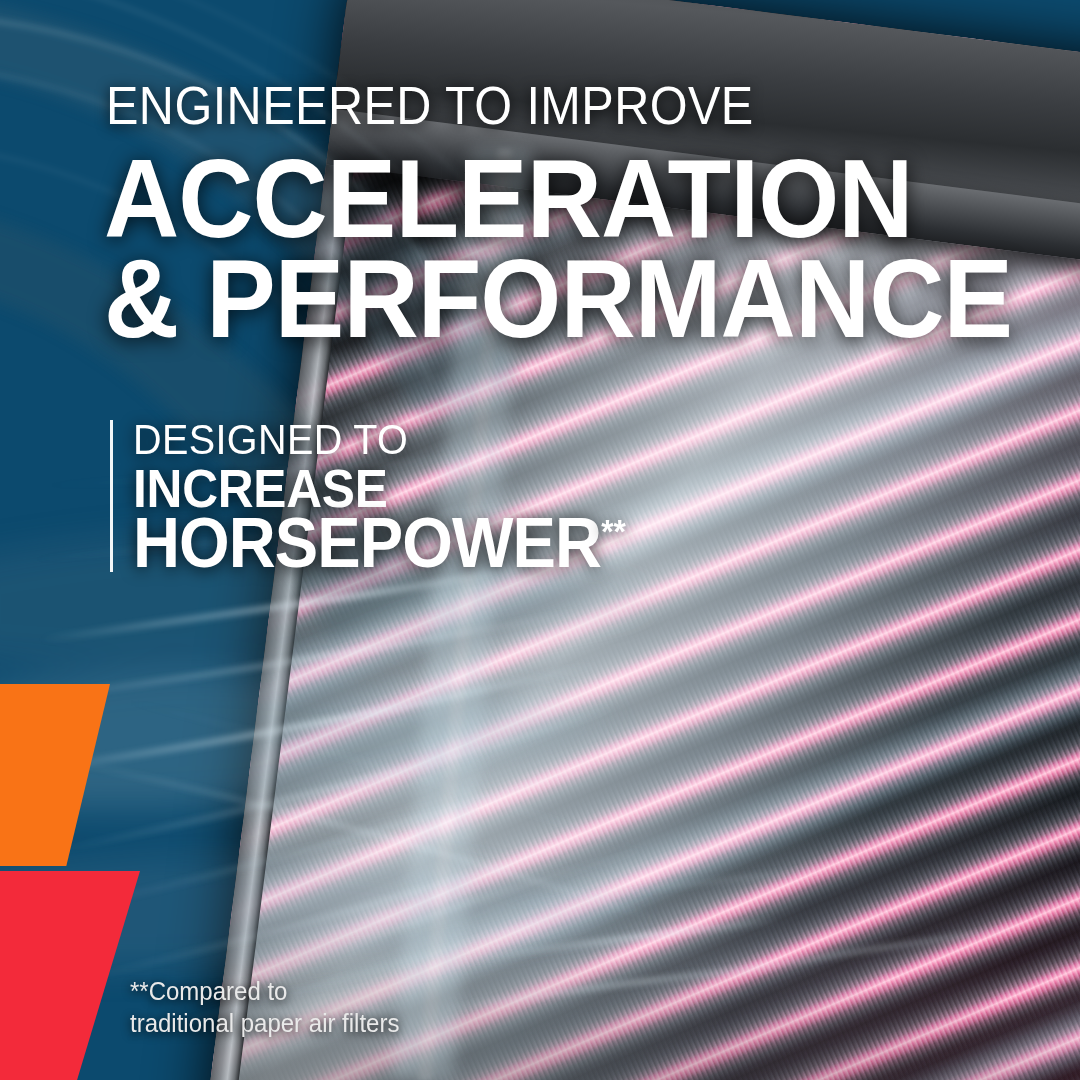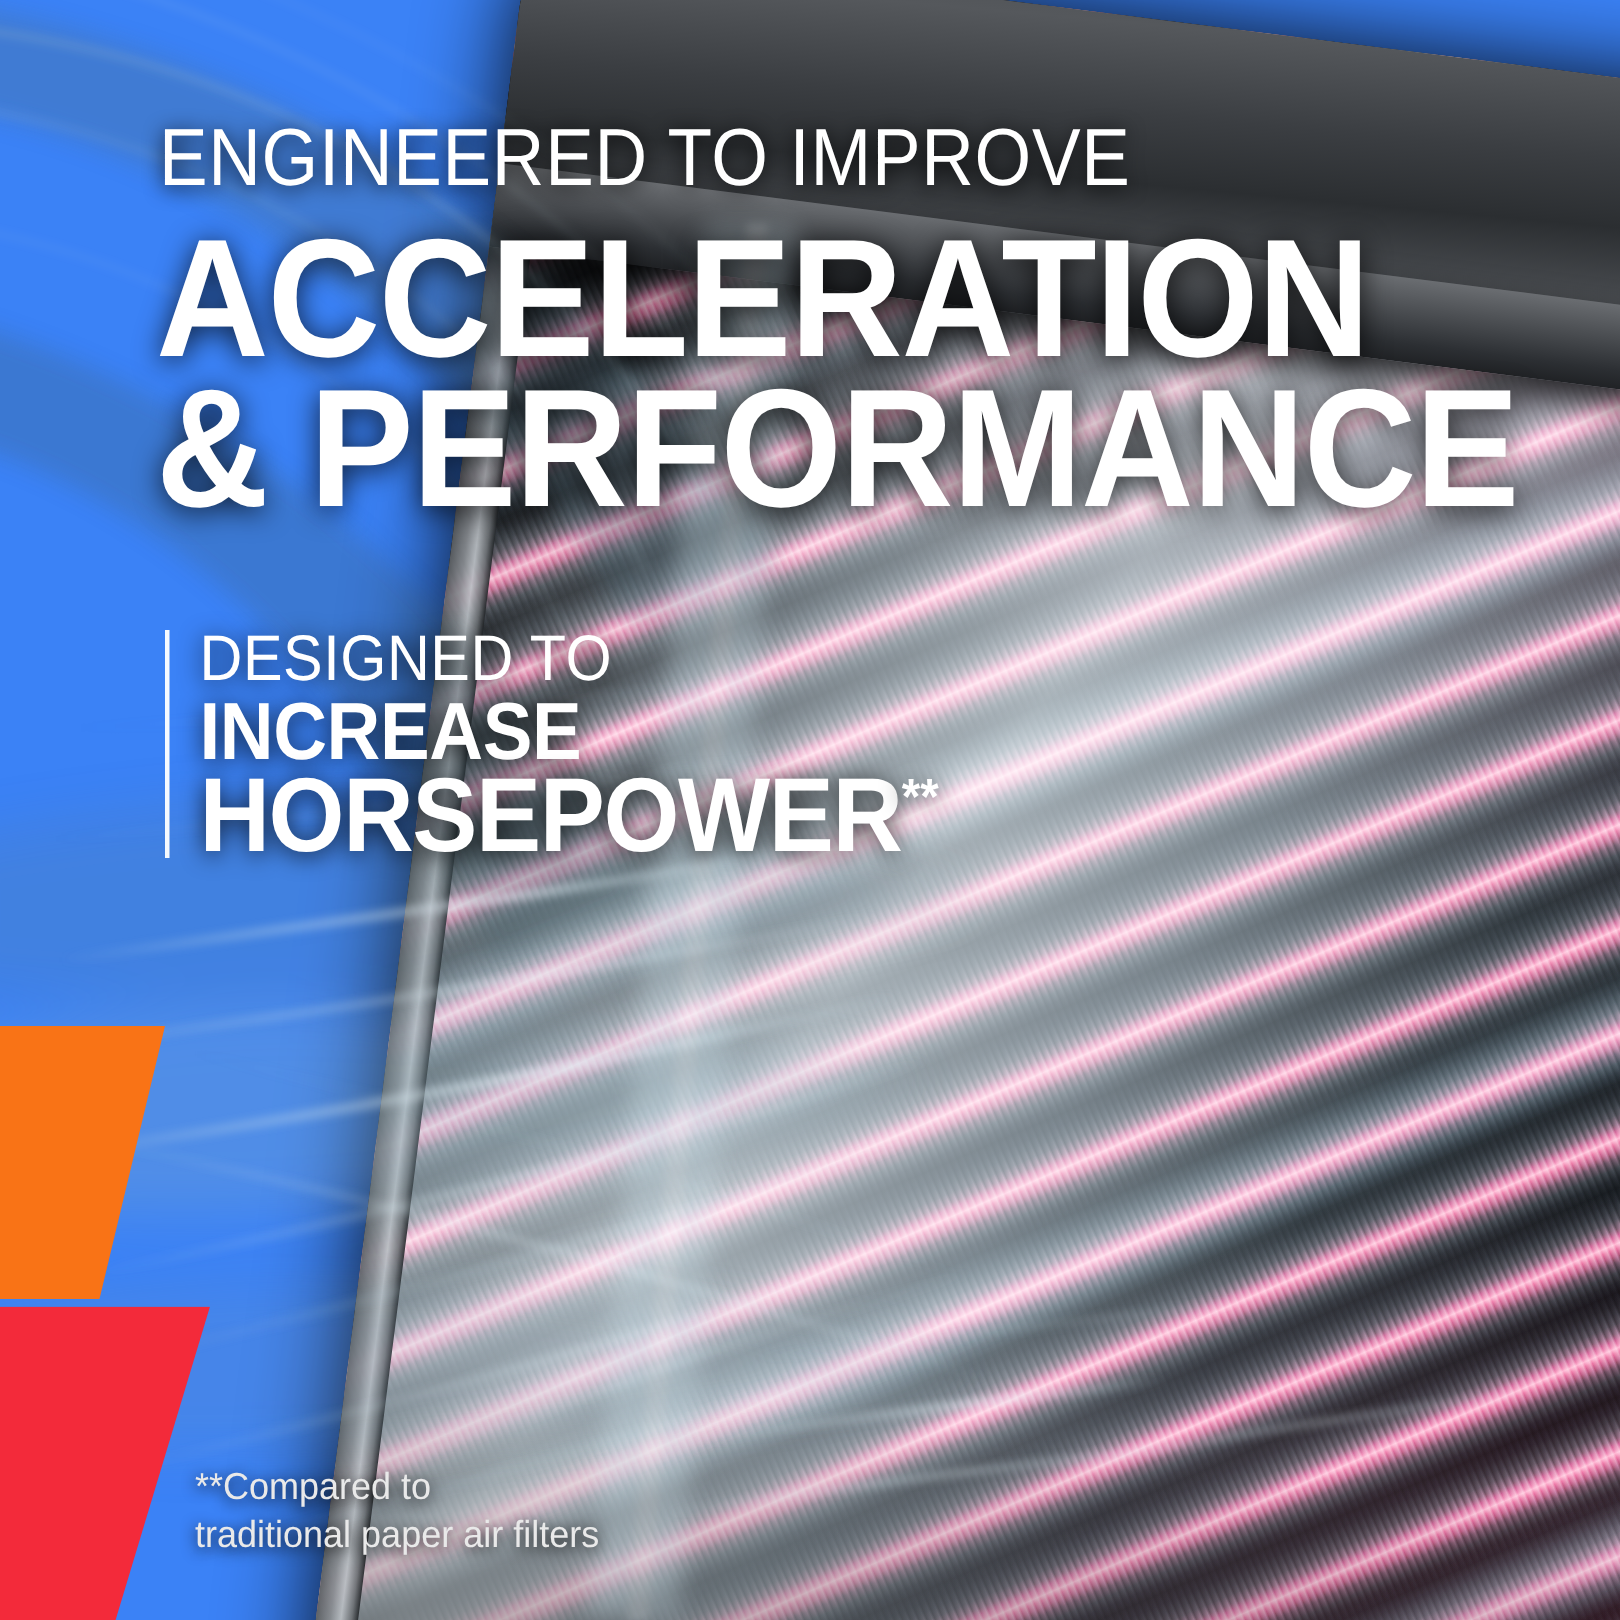--- a/index.html
+++ b/index.html
@@ -246,21 +246,21 @@
     font-weight:400;
     white-space:pre-line;
     transform:scaleX(0.96);
     transform-origin:left top;
     text-shadow:0 2px 10px rgba(0,0,0,0.9);
   }
 </style>
 </head>
 <body>
 
-<div id="stage" style="background: #3b82f6;">
+<div id="stage" style="background: #0c4a6e;">
 
   <div id="filter-photo">
     <div class="filter-panel">
       <div class="pleats"></div>
       <div class="pleat-blue"></div>
       <div class="pleat-warm"></div>
       <div class="pleat-haze"></div>
       <div class="pleat-shade"></div>
       <div class="frame-left"></div>
       <div class="frame-top"></div>

